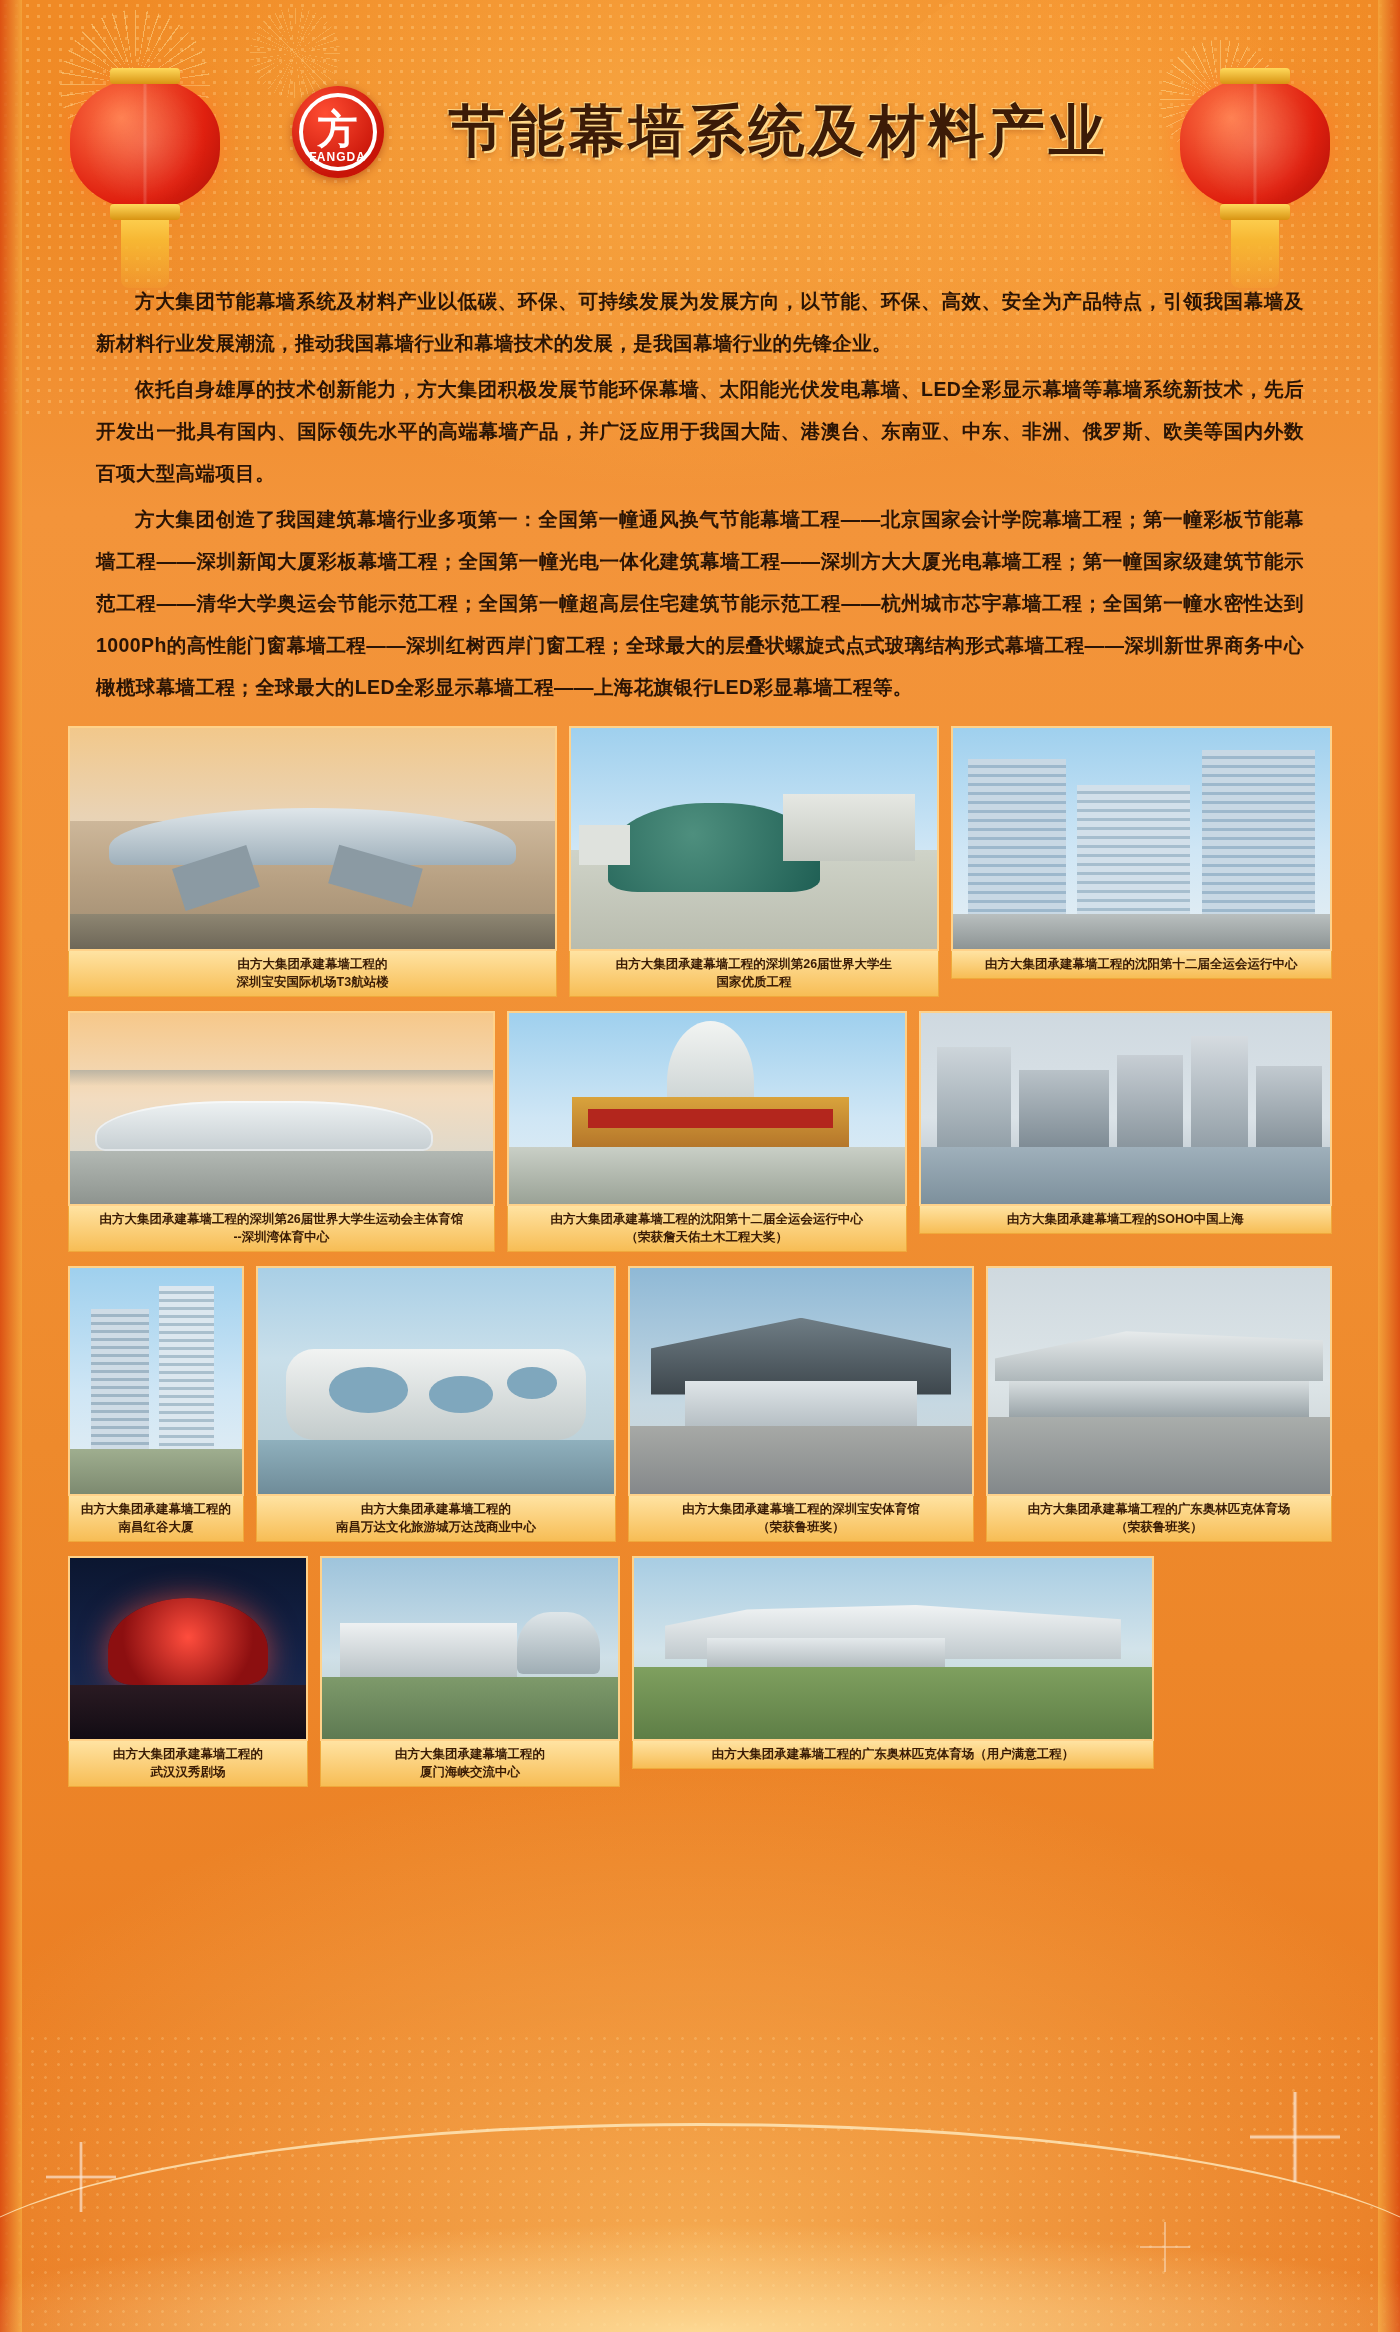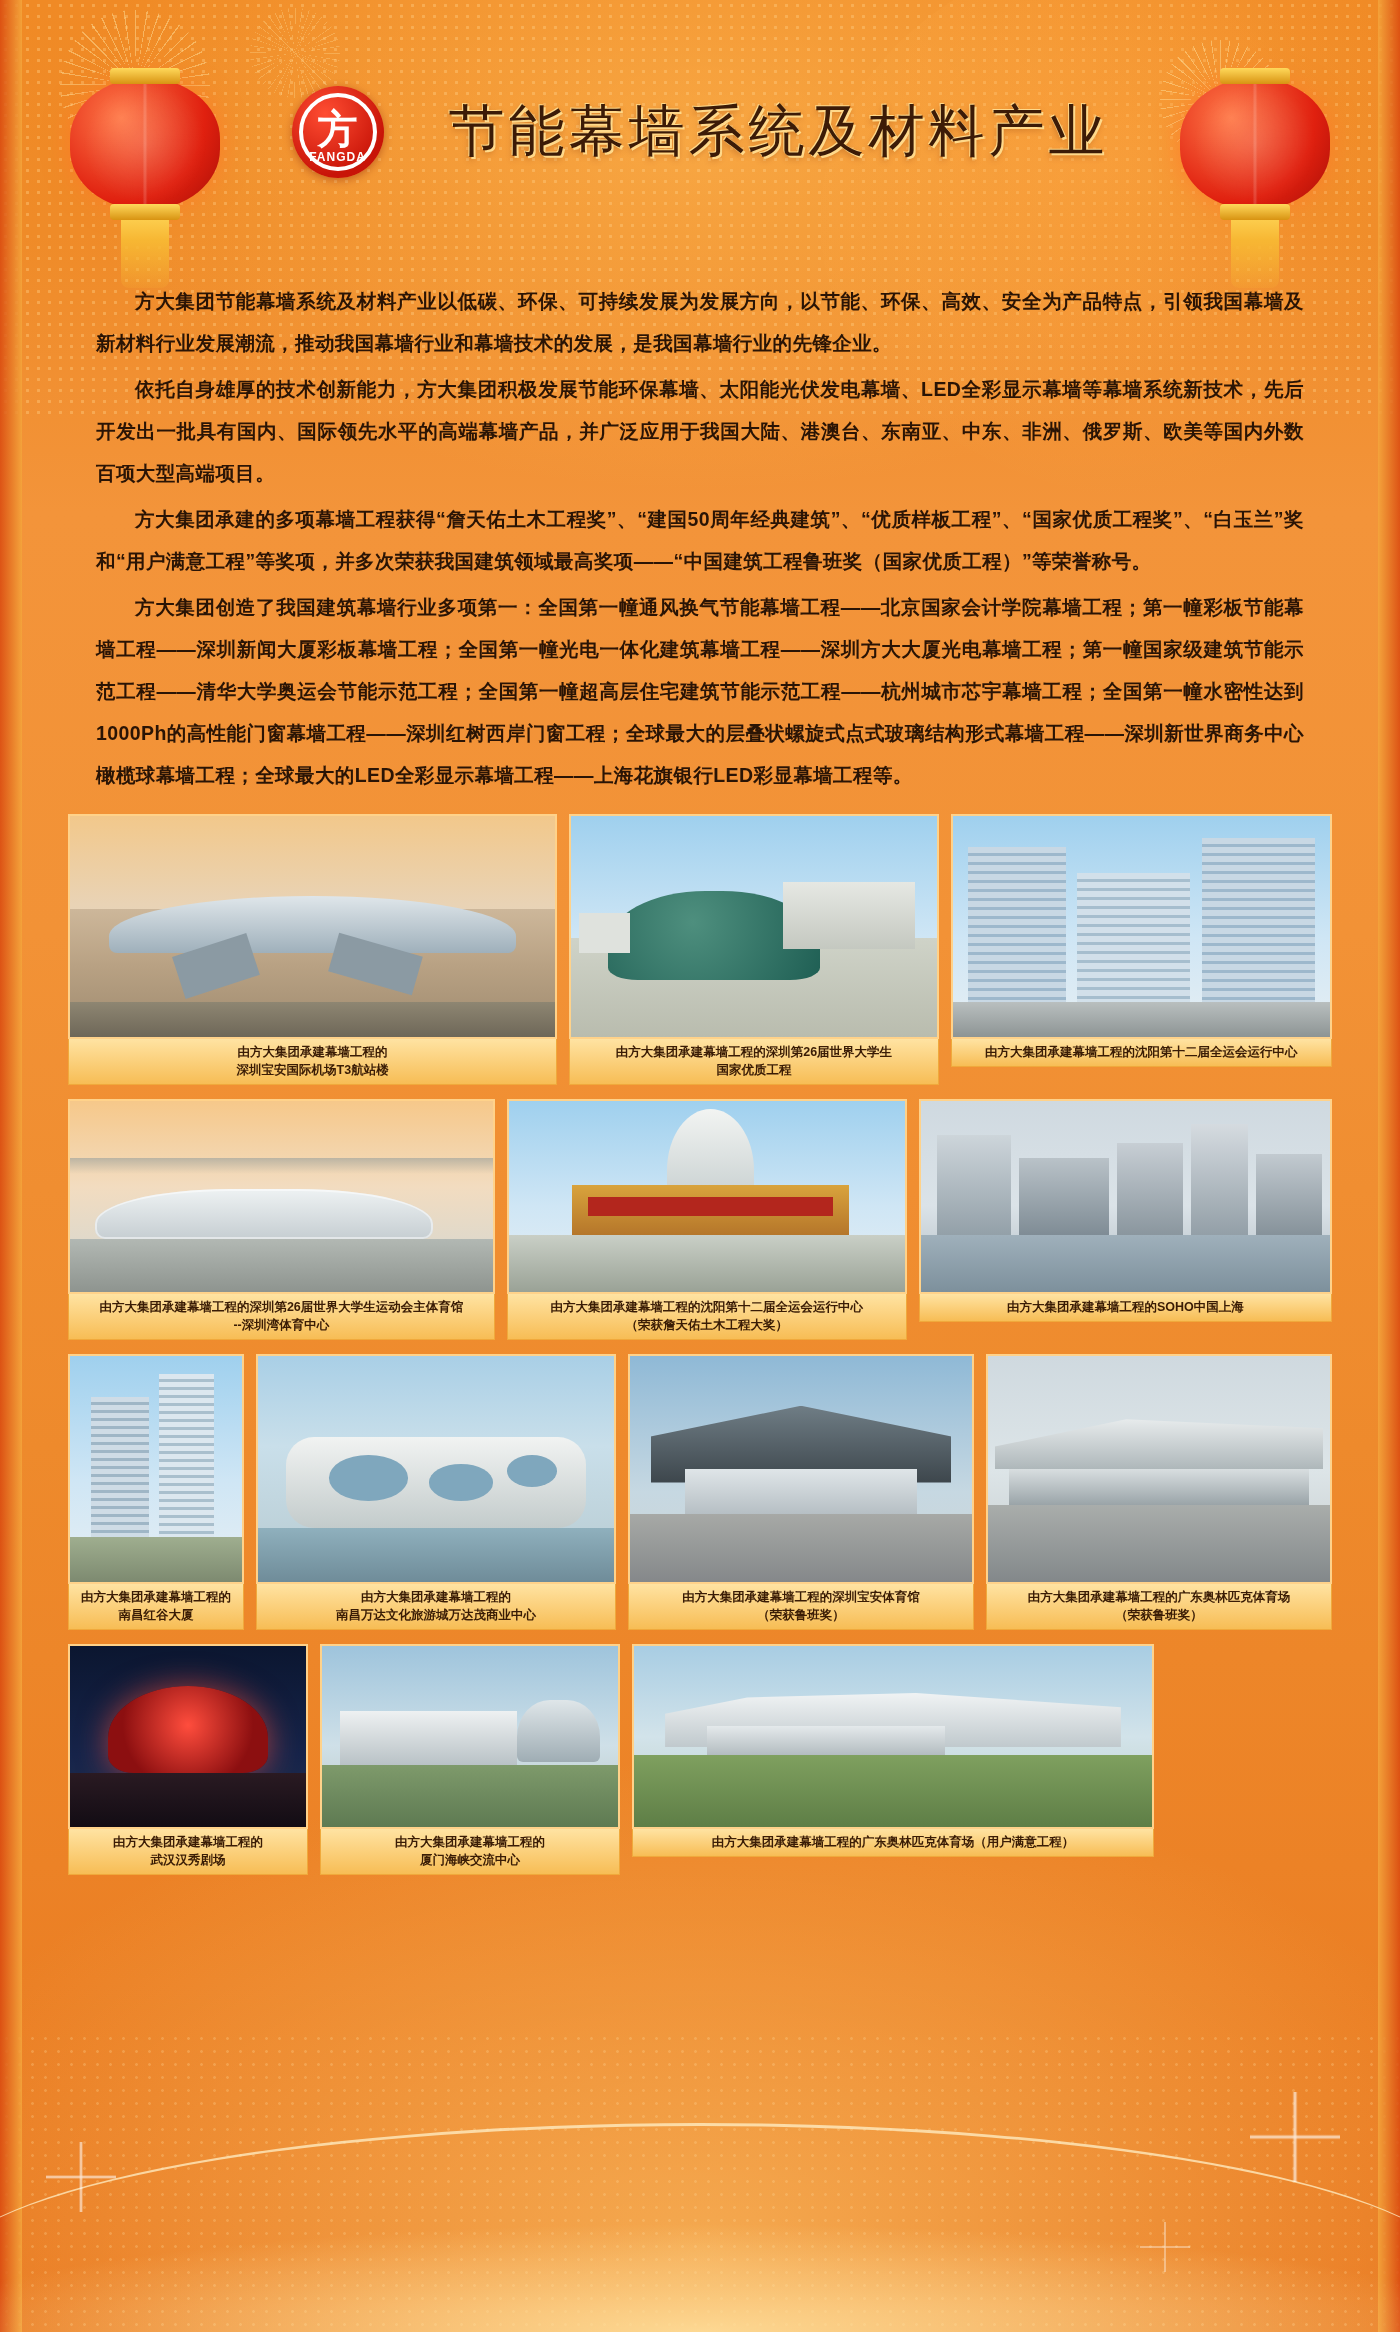--- a/index.html
+++ b/index.html
@@ -143,21 +143,21 @@
     position: absolute;
     left: 0; right: 0; bottom: 14px;
     text-align: center;
     color: #fff;
     font-size: 12px;
     letter-spacing: 1px;
     font-weight: 700;
   }
   .main-title {
     font-size: 56px;
-    font-weight: 400;
+    font-weight: 700;
     letter-spacing: 4px;
     color: #3c1b07;
     text-shadow:
       2px 2px 0 #ffd98a,
       -1px -1px 0 #ffd98a,
       0 3px 6px rgba(120,40,0,.35);
     white-space: nowrap;
     margin-left: 47px;
   }
 
@@ -277,21 +277,20 @@
         <div class="glyph">方</div>
         <div class="brand">FANGDA</div>
       </div>
       <div class="main-title">节能幕墙系统及材料产业</div>
     </div>
   </div>
 
   <div class="content">
     <p class="para">方大集团节能幕墙系统及材料产业以低碳、环保、可持续发展为发展方向，以节能、环保、高效、安全为产品特点，引领我国幕墙及新材料行业发展潮流，推动我国幕墙行业和幕墙技术的发展，是我国幕墙行业的先锋企业。</p>
     <p class="para">依托自身雄厚的技术创新能力，方大集团积极发展节能环保幕墙、太阳能光伏发电幕墙、LED全彩显示幕墙等幕墙系统新技术，先后开发出一批具有国内、国际领先水平的高端幕墙产品，并广泛应用于我国大陆、港澳台、东南亚、中东、非洲、俄罗斯、欧美等国内外数百项大型高端项目。</p>
-    <p class="para">方大集团承建的多项幕墙工程获得“詹天佑土木工程奖”、“建国50周年经典建筑”、“优质样板工程”、“国家优质工程奖”、“白玉兰”奖和“用户满意工程”等奖项，并多次荣获我国建筑领域最高奖项——“中国建筑工程鲁班奖（国家优质工程）”等荣誉称号。</p>
     <p class="para">方大集团创造了我国建筑幕墙行业多项第一：全国第一幢通风换气节能幕墙工程——北京国家会计学院幕墙工程；第一幢彩板节能幕墙工程——深圳新闻大厦彩板幕墙工程；全国第一幢光电一体化建筑幕墙工程——深圳方大大厦光电幕墙工程；第一幢国家级建筑节能示范工程——清华大学奥运会节能示范工程；全国第一幢超高层住宅建筑节能示范工程——杭州城市芯宇幕墙工程；全国第一幢水密性达到1000Ph的高性能门窗幕墙工程——深圳红树西岸门窗工程；全球最大的层叠状螺旋式点式玻璃结构形式幕墙工程——深圳新世界商务中心橄榄球幕墙工程；全球最大的LED全彩显示幕墙工程——上海花旗银行LED彩显幕墙工程等。</p>
   </div>
 
   <div class="gallery">
 
     <div class="row">
       <div class="card" style="width:490px">
         <div class="photo" style="height:225px">
           <div class="img sky-dusk"></div>
           <div class="img" style="background:linear-gradient(180deg,#cdb79a 0%,#b8a183 45%,#9e8a6f 100%);top:42%"></div>

